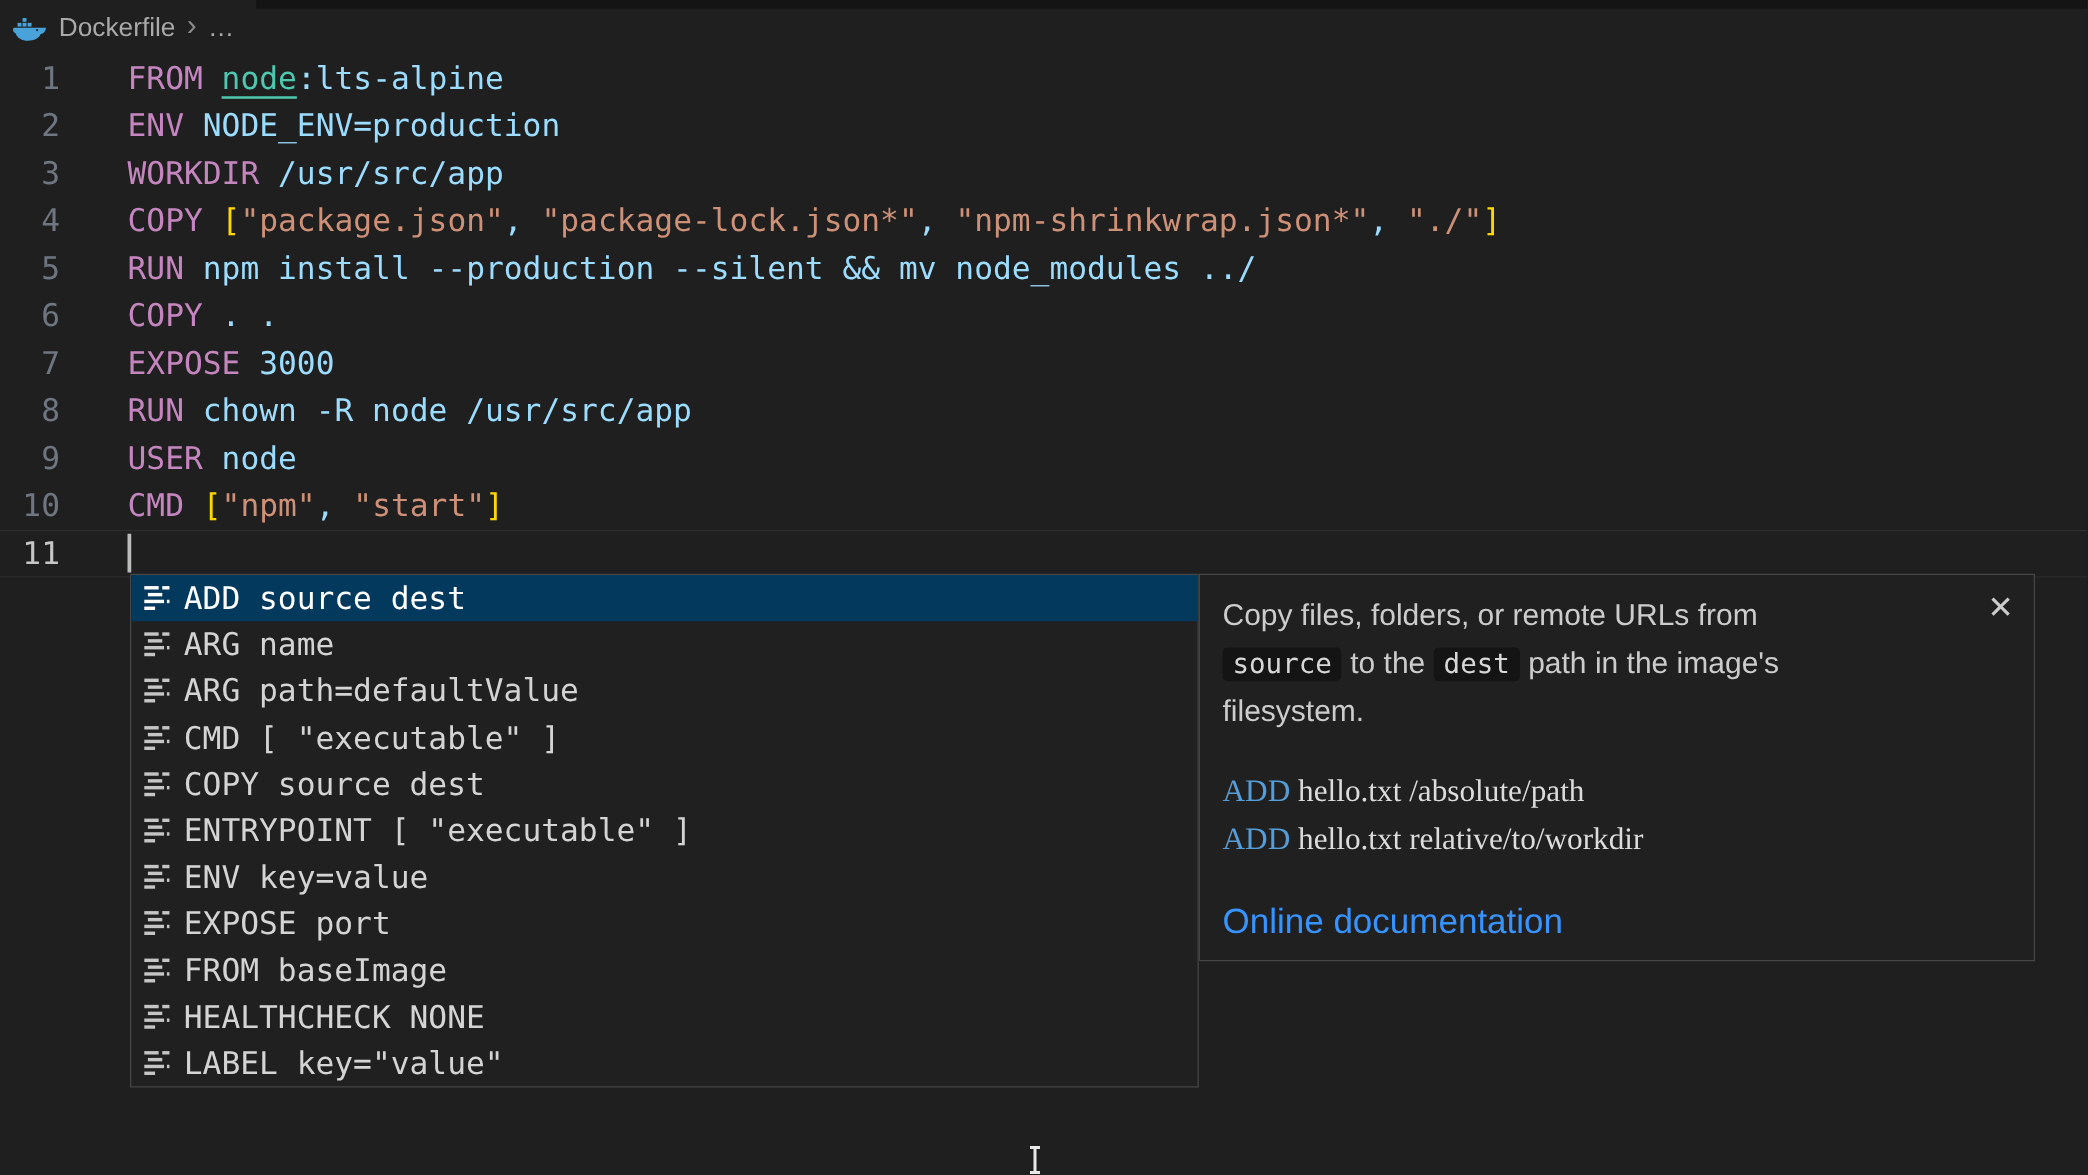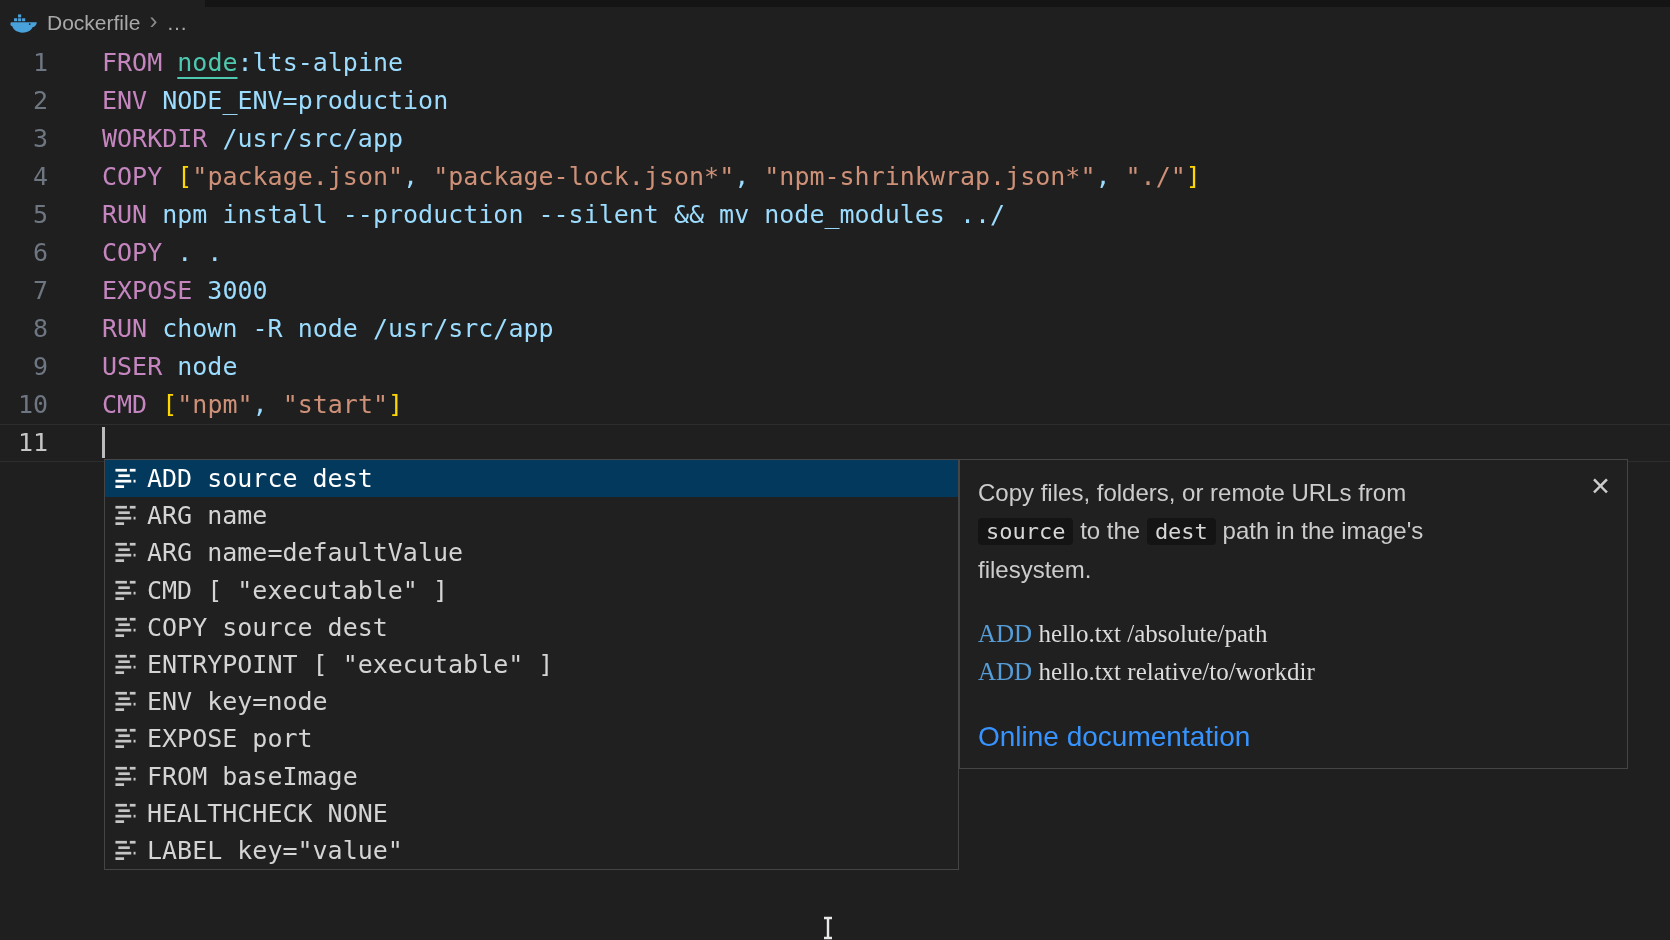--- a/index.html
+++ b/index.html
@@ -150,21 +150,21 @@
     <rect x="13.6" y="8.9" width="1.4" height="1.9"></rect>
     <rect x="1" y="12.7" width="6" height="1.9"></rect>
   </svg></span><span class="slabel">ARG name</span></div>
     <div class="srow"><span class="sicon"><svg viewBox="0 0 16 16" xmlns="http://www.w3.org/2000/svg">
     <rect x="1" y="1.3" width="8" height="1.9"></rect>
     <rect x="11" y="1.3" width="4" height="1.9"></rect>
     <rect x="3" y="5.1" width="8" height="1.9"></rect>
     <rect x="1" y="8.9" width="11" height="1.9"></rect>
     <rect x="13.6" y="8.9" width="1.4" height="1.9"></rect>
     <rect x="1" y="12.7" width="6" height="1.9"></rect>
-  </svg></span><span class="slabel">ARG name=defaultValue</span></div>
+  </svg></span><span class="slabel">ARG path=defaultValue</span></div>
     <div class="srow"><span class="sicon"><svg viewBox="0 0 16 16" xmlns="http://www.w3.org/2000/svg">
     <rect x="1" y="1.3" width="8" height="1.9"></rect>
     <rect x="11" y="1.3" width="4" height="1.9"></rect>
     <rect x="3" y="5.1" width="8" height="1.9"></rect>
     <rect x="1" y="8.9" width="11" height="1.9"></rect>
     <rect x="13.6" y="8.9" width="1.4" height="1.9"></rect>
     <rect x="1" y="12.7" width="6" height="1.9"></rect>
   </svg></span><span class="slabel">CMD [ "executable" ]</span></div>
     <div class="srow"><span class="sicon"><svg viewBox="0 0 16 16" xmlns="http://www.w3.org/2000/svg">
     <rect x="1" y="1.3" width="8" height="1.9"></rect>
@@ -182,21 +182,21 @@
     <rect x="13.6" y="8.9" width="1.4" height="1.9"></rect>
     <rect x="1" y="12.7" width="6" height="1.9"></rect>
   </svg></span><span class="slabel">ENTRYPOINT [ "executable" ]</span></div>
     <div class="srow"><span class="sicon"><svg viewBox="0 0 16 16" xmlns="http://www.w3.org/2000/svg">
     <rect x="1" y="1.3" width="8" height="1.9"></rect>
     <rect x="11" y="1.3" width="4" height="1.9"></rect>
     <rect x="3" y="5.1" width="8" height="1.9"></rect>
     <rect x="1" y="8.9" width="11" height="1.9"></rect>
     <rect x="13.6" y="8.9" width="1.4" height="1.9"></rect>
     <rect x="1" y="12.7" width="6" height="1.9"></rect>
-  </svg></span><span class="slabel">ENV key=node</span></div>
+  </svg></span><span class="slabel">ENV key=value</span></div>
     <div class="srow"><span class="sicon"><svg viewBox="0 0 16 16" xmlns="http://www.w3.org/2000/svg">
     <rect x="1" y="1.3" width="8" height="1.9"></rect>
     <rect x="11" y="1.3" width="4" height="1.9"></rect>
     <rect x="3" y="5.1" width="8" height="1.9"></rect>
     <rect x="1" y="8.9" width="11" height="1.9"></rect>
     <rect x="13.6" y="8.9" width="1.4" height="1.9"></rect>
     <rect x="1" y="12.7" width="6" height="1.9"></rect>
   </svg></span><span class="slabel">EXPOSE port</span></div>
     <div class="srow"><span class="sicon"><svg viewBox="0 0 16 16" xmlns="http://www.w3.org/2000/svg">
     <rect x="1" y="1.3" width="8" height="1.9"></rect>

